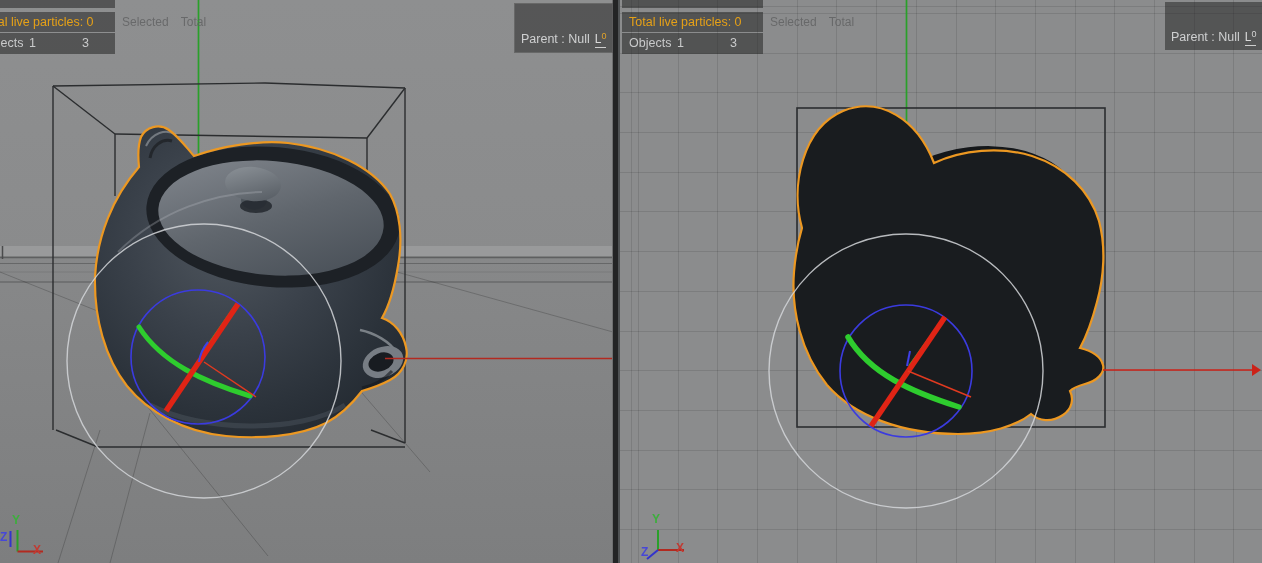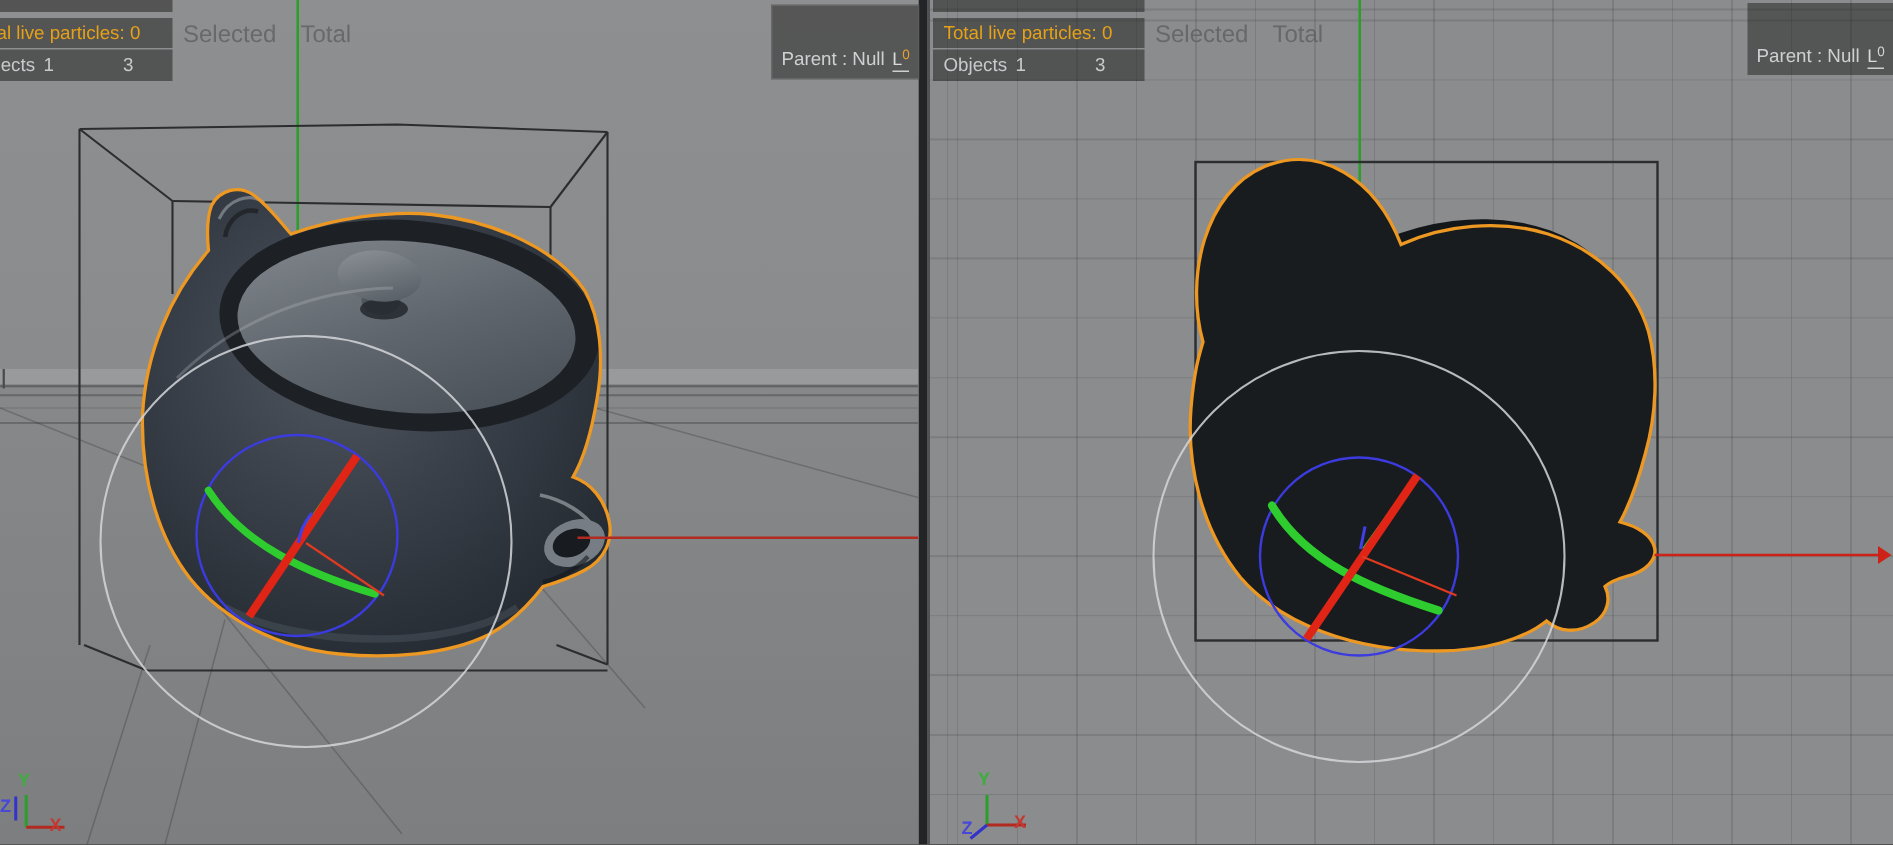--- a/index.html
+++ b/index.html
@@ -15,21 +15,21 @@
   svg{position:absolute;top:0;left:0;}
   #scene-left{left:0;}
   #scene-right{left:620px;}
   #divider{position:absolute;top:0;left:612px;width:8px;height:563px;
     background:linear-gradient(to right,#6e6f70 0 1px,#232425 1px 6px,#4f5254 6px 8px);}
   
   .hudbox{position:absolute;background:rgba(30,30,30,0.52);}
   .hudtext{position:absolute;font-size:12.5px;white-space:pre;line-height:1;}
   .orange{color:#e6a117;}
   .gray{color:#c9cacb;}
-  .ghost{color:#5c5d5e;opacity:0.75;font-size:16px;}
+  .ghost{color:#5c5d5e;opacity:0.75;font-size:12px;}
   .clipbox{overflow:hidden;}
   .clipbox .hudtext{top:-12px;}
   .badge{position:absolute;background:rgba(30,30,30,0.5);font-size:12.5px;color:#cfd0d1;
     padding:3px 6px 4px 6px;white-space:nowrap;}
   .badge.bordered{border:1px solid rgba(150,150,150,0.28);}
   .pbadge-icon{display:inline-block;margin-left:5px;border-bottom:1.5px solid #cfcfcf;
     line-height:1;padding-bottom:1px;margin-top:26px;}
   .pbadge-icon .lt{font-size:12px;color:#dadada;}
   .pbadge-icon .num{font-size:9px;position:relative;top:-4px;}
   .num-orange{color:#e2a32a;} .num-gray{color:#d4d4d4;}

